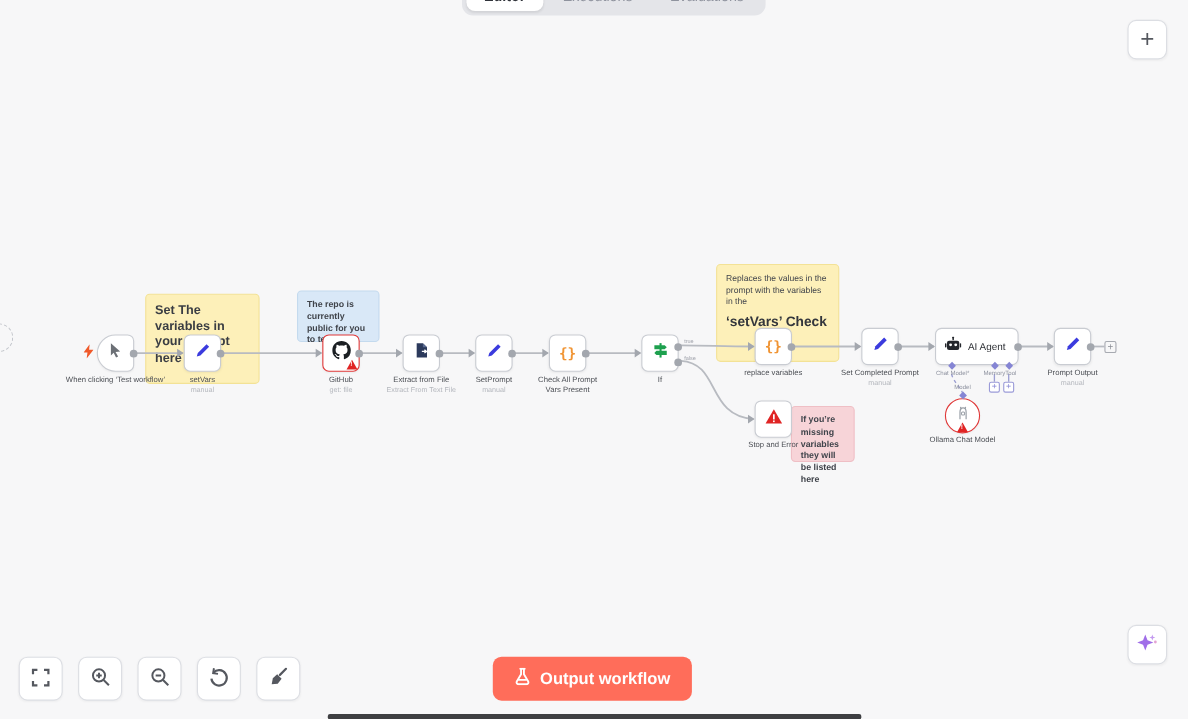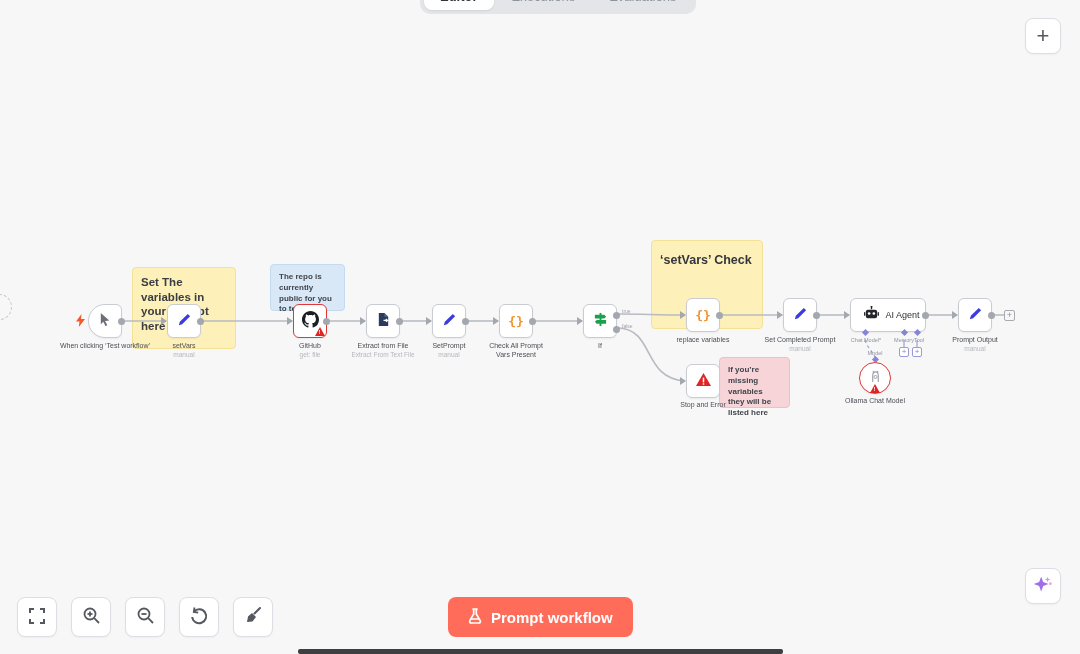--- a/index.html
+++ b/index.html
@@ -44,21 +44,21 @@
 
   
   svg.wires { position:absolute; inset:0; z-index:2; pointer-events:none; }
 
   
   .node { position:absolute; width:34px; height:34px; background:#fff; border:1.6px solid #c9ccd2;
           border-radius:6px; z-index:3; display:flex; align-items:center; justify-content:center;
           box-shadow:0 1px 2px rgba(0,0,0,.05); }
   .node.error { border-color:#e03838; }
   .node.trigger { border-radius:17px 6px 6px 17px; }
-  .node.wide { width:76px; justify-content:center; padding-left:8px; gap:6px; }
+  .node.wide { width:76px; justify-content:flex-start; padding-left:8px; gap:6px; }
   .node.round { border-radius:50%; width:32px; height:32px; }
   .out-dot { position:absolute; right:-4px; width:7px; height:7px; border-radius:50%;
              background:#a3a7ae; z-index:4; }
   .out-dot.mid { top:50%; margin-top:-3.5px; }
   .in-arrow { position:absolute; left:-7px; top:50%; margin-top:-4px; width:0; height:0;
               border-top:4px solid transparent; border-bottom:4px solid transparent;
               border-left:6px solid #a3a7ae; z-index:4; }
   .node-label { position:absolute; z-index:3; text-align:center; font-size:7px; color:#4b4e54;
                 line-height:1.3; }
   .node-sub { font-size:6.5px; color:#b4b7bd; margin-top:1px; }
@@ -107,23 +107,24 @@
 
   <div class="ghost-circle"></div>
 
   <div class="sticky yellow" style="left:132px; top:267px; width:104px; height:82px;">
     <div class="sticky-lg">Set The variables in your prompt here</div>
   </div>
   <div class="sticky blue" style="left:270px; top:264px; width:75px; height:47px;">
     <div class="sticky-sm">The repo is currently public for you to test with</div>
   </div>
   <div class="sticky yellow" style="left:651px; top:240px; width:112px; height:89px;">
+    <div class="sticky-body">Replaces the values in the prompt with the variables in the</div>
     <div class="sticky-head">‘setVars’ Check</div>
   </div>
-  <div class="sticky pink" style="left:719px; top:357px; width:71px; height:51px;">
+  <div class="sticky pink" style="left:719px; top:369px; width:58px; height:51px;">
     <div class="sticky-sm">If you’re missing variables they will be listed here</div>
   </div>
 
   <svg class="wires" width="1080" height="654">
     <g stroke="#b8bbc1" stroke-width="1.6" fill="none">
       <line x1="124" y1="321" x2="166" y2="321"></line>
       <line x1="203" y1="321" x2="292" y2="321"></line>
       <line x1="329" y1="321" x2="365" y2="321"></line>
       <line x1="402" y1="321" x2="431" y2="321"></line>
       <line x1="468" y1="321" x2="498" y2="321"></line>
@@ -370,18 +371,18 @@
     </span>
   </button>
 
   <button class="execute-btn">
     <span>
       <svg width="14" height="16" viewBox="0 0 14 16" fill="none" stroke="#fff" stroke-width="1.7" stroke-linecap="round" stroke-linejoin="round">
           <path d="M5 1 H9 M5.7 1 V6 L1.8 12.6 A1.6 1.6 0 0 0 3.2 15 H10.8 A1.6 1.6 0 0 0 12.2 12.6 L8.3 6 V1"></path>
           <path d="M3.5 11 H10.5" stroke-width="1.5"></path>
         </svg>
     </span>
-    <span>Prompt workflow</span>
+    <span>Output workflow</span>
   </button>
 
   <div class="bottom-bar"></div>
 
 </div>
 
 </body></html>

